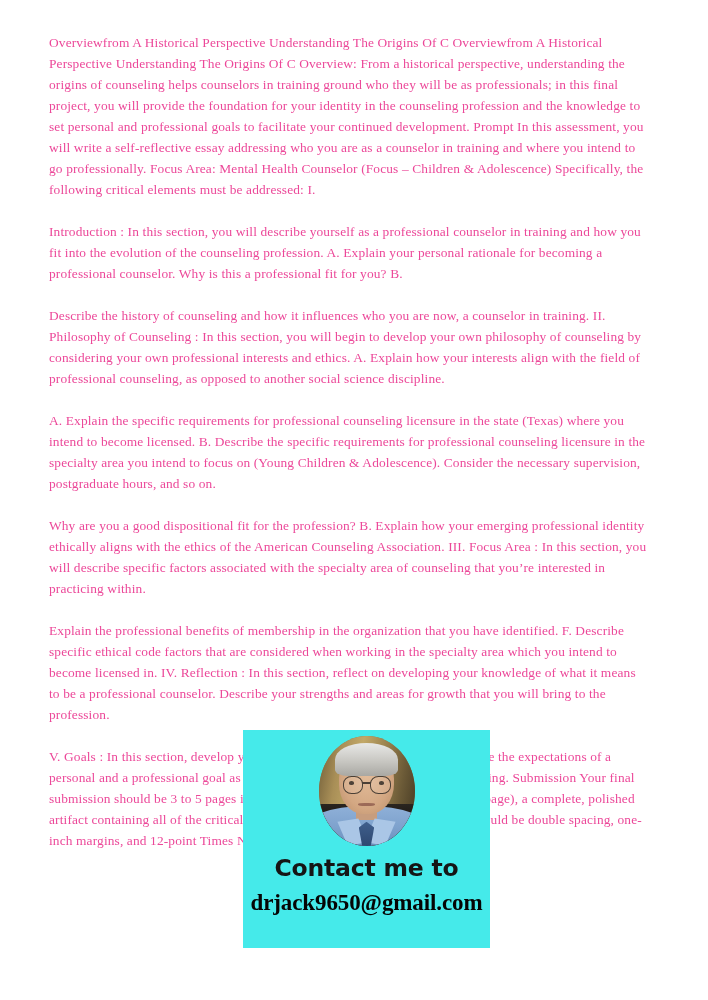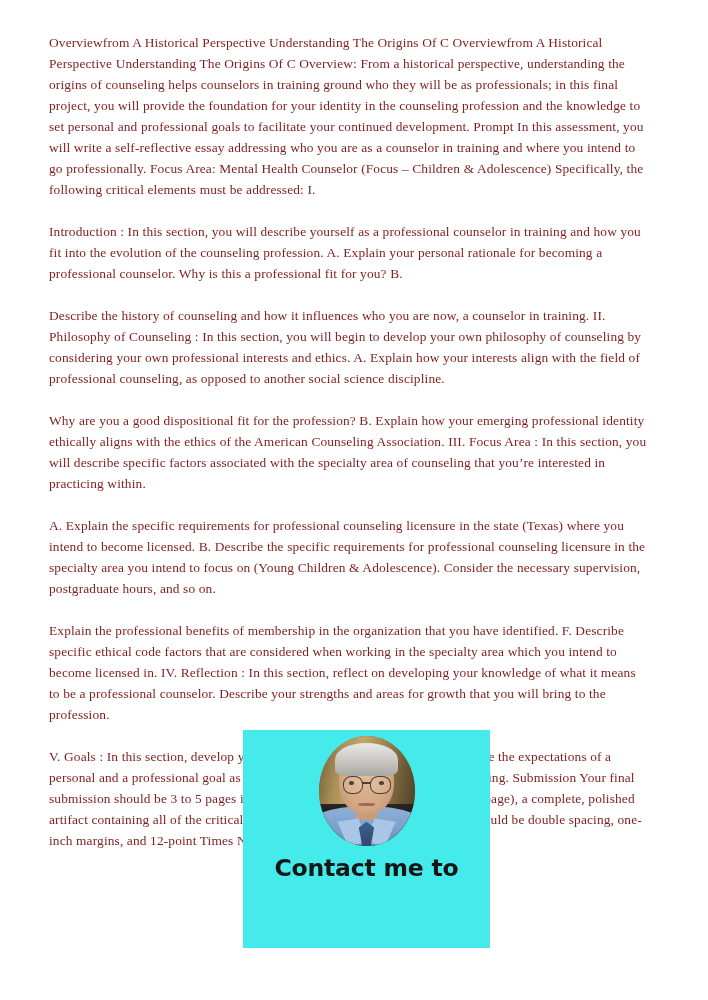--- a/index.html
+++ b/index.html
@@ -21,21 +21,21 @@
     height: 1000px;
     background: #ffffff;
   }
 
   
   #doc-body {
     position: absolute;
     left: 49px;
     top: 32px;
     width: 600px;
-    color: #7f1d1d;
+    color: #ec4899;
     font-size: 13.4px;
     line-height: 21px;
     letter-spacing: 0.01em;
   }
 
   .doc-paragraph {
     margin: 0 0 21px 0;
     white-space: pre-line;
   }
   .doc-paragraph:last-child {
@@ -195,22 +195,22 @@
 </style>
 </head>
 <body>
 
 <div id="page">
 
   <div id="doc-body">
     <p class="doc-paragraph">Overviewfrom A Historical Perspective Understanding The Origins Of C Overviewfrom A Historical Perspective Understanding The Origins Of C Overview: From a historical perspective, understanding the origins of counseling helps counselors in training ground who they will be as professionals; in this final project, you will provide the foundation for your identity in the counseling profession and the knowledge to set personal and professional goals to facilitate your continued development. Prompt In this assessment, you will write a self-reflective essay addressing who you are as a counselor in training and where you intend to go professionally. Focus Area: Mental Health Counselor (Focus – Children &amp; Adolescence) Specifically, the following critical elements must be addressed: I.</p>
     <p class="doc-paragraph">Introduction : In this section, you will describe yourself as a professional counselor in training and how you fit into the evolution of the counseling profession. A. Explain your personal rationale for becoming a professional counselor. Why is this a professional fit for you? B.</p>
     <p class="doc-paragraph">Describe the history of counseling and how it influences who you are now, a counselor in training. II. Philosophy of Counseling : In this section, you will begin to develop your own philosophy of counseling by considering your own professional interests and ethics. A. Explain how your interests align with the field of professional counseling, as opposed to another social science discipline.</p>
+    <p class="doc-paragraph">A. Explain the specific requirements for professional counseling licensure in the state (Texas) where you intend to become licensed. B. Describe the specific requirements for professional counseling licensure in the specialty area you intend to focus on (Young Children &amp; Adolescence). Consider the necessary supervision, postgraduate hours, and so on.</p>
     <p class="doc-paragraph">Why are you a good dispositional fit for the profession? B. Explain how your emerging professional identity ethically aligns with the ethics of the American Counseling Association. III. Focus Area : In this section, you will describe specific factors associated with the specialty area of counseling that you’re interested in practicing within.</p>
-    <p class="doc-paragraph">A. Explain the specific requirements for professional counseling licensure in the state (Texas) where you intend to become licensed. B. Describe the specific requirements for professional counseling licensure in the specialty area you intend to focus on (Young Children &amp; Adolescence). Consider the necessary supervision, postgraduate hours, and so on.</p>
     <p class="doc-paragraph">Explain the professional benefits of membership in the organization that you have identified. F. Describe specific ethical code factors that are considered when working in the specialty area which you intend to become licensed in. IV. Reflection : In this section, reflect on developing your knowledge of what it means to be a professional counselor. Describe your strengths and areas for growth that you will bring to the profession.</p>
     <p class="doc-paragraph">V. Goals : In this section, develop your personal and professional goals. Describe the expectations of a personal and a professional goal as it relates to your counseling career and learning. Submission Your final submission should be 3 to 5 pages in length (not including cover and reference page), a complete, polished artifact containing all of the critical elements of the final project. Your paper should be double spacing, one-inch margins, and 12-point Times New Roman font. Sources should be</p>
   </div>
 
   <div id="contact-overlay" style="background: rgb(69, 234, 234);">
 
     <div id="contact-avatar">
       <div class="ph-wall"></div>
       <div class="ph-desk"></div>
       <div class="ph-shoulders"></div>
@@ -225,16 +225,17 @@
       <div class="ph-glass-l"></div>
       <div class="ph-glass-r"></div>
       <div class="ph-bridge"></div>
       <div class="ph-mouth"></div>
     </div>
 
     <div id="contact-lines">
       <span class="cl">Contact me to</span>
     </div>
 
+    <div id="contact-email">drjack9650@gmail.com</div>
 
   </div>
 
 </div>
 
 </body></html>

